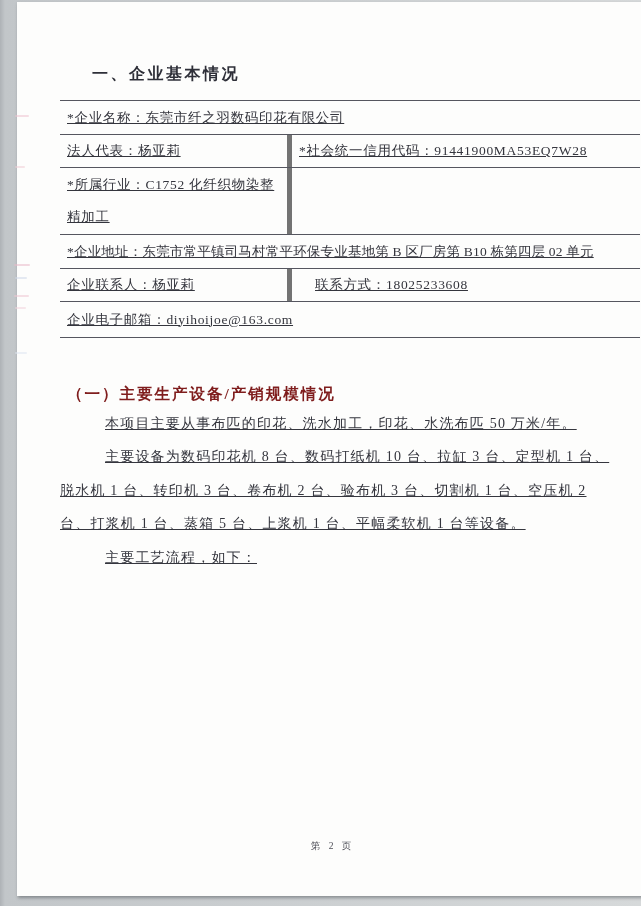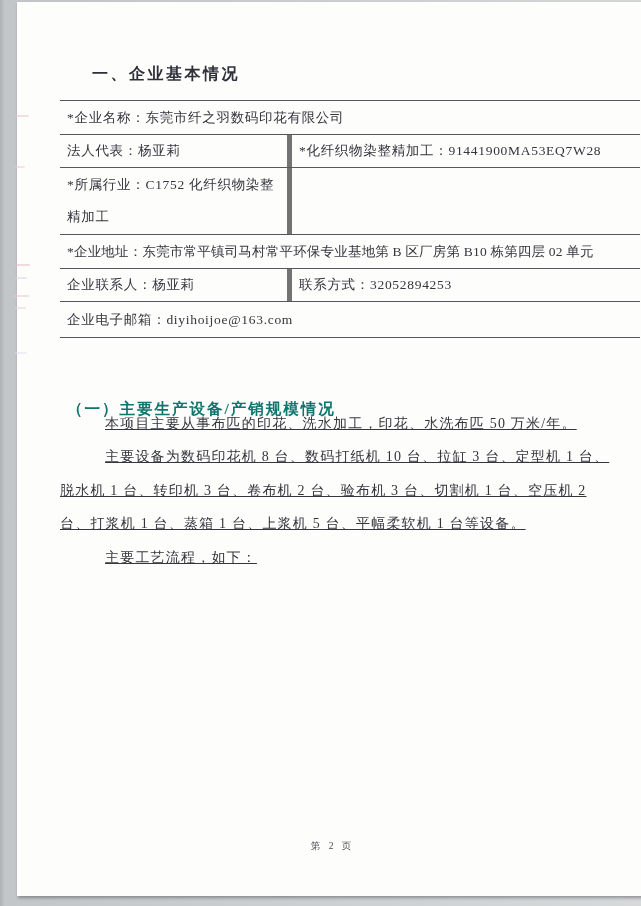--- a/index.html
+++ b/index.html
@@ -42,20 +42,21 @@
     position: absolute;
     left: 43px;
     top: 98px;
     width: 580px;
     border-top: 1px solid #55565f;
   }
   .t-row {
     display: flex;
     box-sizing: border-box;
     border-bottom: 1px solid #55565f;
+    text-decoration: underline;
   }
   .t-row .cell {
     box-sizing: border-box;
     display: flex;
     align-items: center;
     padding: 0 7px;
     font-size: 13.5px;
     letter-spacing: 0.7px;
     white-space: nowrap;
     overflow: hidden;
@@ -72,31 +73,31 @@
   .r3 { height: 67px; }
   .r3 .cell {
     align-items: flex-start;
     line-height: 32px;
     padding-top: 1px;
     white-space: normal;
   }
   .r3 .cell.c-right { white-space: nowrap; letter-spacing: 0.3px; }
   .r4 { height: 34px; }
   .r4 .cell { letter-spacing: 0.2px; }
-  .r5 { height: 33px; }
+  .r5 { height: 33px; gap: 16px; }
   .r6 { height: 35px; }
   .r7 { height: 36px; }
   .subsection-title {
     position: absolute;
     left: 50px;
-    top: 397px;
+    top: 382px;
     font-size: 15.5px;
     font-weight: bold;
     letter-spacing: 2px;
-    color: #0f766e;
+    color: #7f1d1d;
     white-space: nowrap;
   }
   .body-text {
     position: absolute;
     left: 43px;
     top: 405px;
     width: 582px;
   }
   .body-line {
     height: 33.4px;
@@ -142,50 +143,50 @@
     <div class="section-title">一、企业基本情况</div>
 
     <div class="info-table">
 
       <div class="t-row r1">
         <div class="cell c-full">*企业名称：东莞市纤之羽数码印花有限公司</div>
       </div>
 
       <div class="t-row r2">
         <div class="cell c-left">法人代表：杨亚莉</div>
-        <div class="cell c-right">*化纤织物染整精加工：91441900MA53EQ7W28</div>
+        <div class="cell c-right">*社会统一信用代码：91441900MA53EQ7W28</div>
       </div>
 
       <div class="t-row r3">
         <div class="cell c-left">*所属行业：C1752 化纤织物染整精加工</div>
       </div>
 
       <div class="t-row r4">
         <div class="cell c-full">*企业地址：东莞市常平镇司马村常平环保专业基地第 B 区厂房第 B10 栋第四层 02 单元</div>
       </div>
 
       <div class="t-row r5">
         <div class="cell c-left">企业联系人：杨亚莉</div>
-        <div class="cell c-right">联系方式：32052894253</div>
+        <div class="cell c-right">联系方式：18025233608</div>
       </div>
 
 
       <div class="t-row r7">
         <div class="cell c-full">企业电子邮箱：diyihoijoe@163.com</div>
       </div>
 
     </div>
 
     <div class="subsection-title">（一）主要生产设备/产销规模情况</div>
 
     <div class="body-text">
       <div class="body-line indent">本项目主要从事布匹的印花、洗水加工，印花、水洗布匹 50 万米/年。</div>
       <div class="body-line indent">主要设备为数码印花机 8 台、数码打纸机 10 台、拉缸 3 台、定型机 1 台、</div>
       <div class="body-line">脱水机 1 台、转印机 3 台、卷布机 2 台、验布机 3 台、切割机 1 台、空压机 2</div>
-      <div class="body-line">台、打浆机 1 台、蒸箱 1 台、上浆机 5 台、平幅柔软机 1 台等设备。</div>
+      <div class="body-line">台、打浆机 1 台、蒸箱 5 台、上浆机 1 台、平幅柔软机 1 台等设备。</div>
       <div class="body-line indent">主要工艺流程，如下：</div>
     </div>
 
     <div class="footer-pagenum">第 2 页</div>
 
     <div class="artifact a1"></div>
     <div class="artifact a2"></div>
     <div class="artifact a3"></div>
     <div class="artifact a4"></div>
     <div class="artifact a5"></div>

